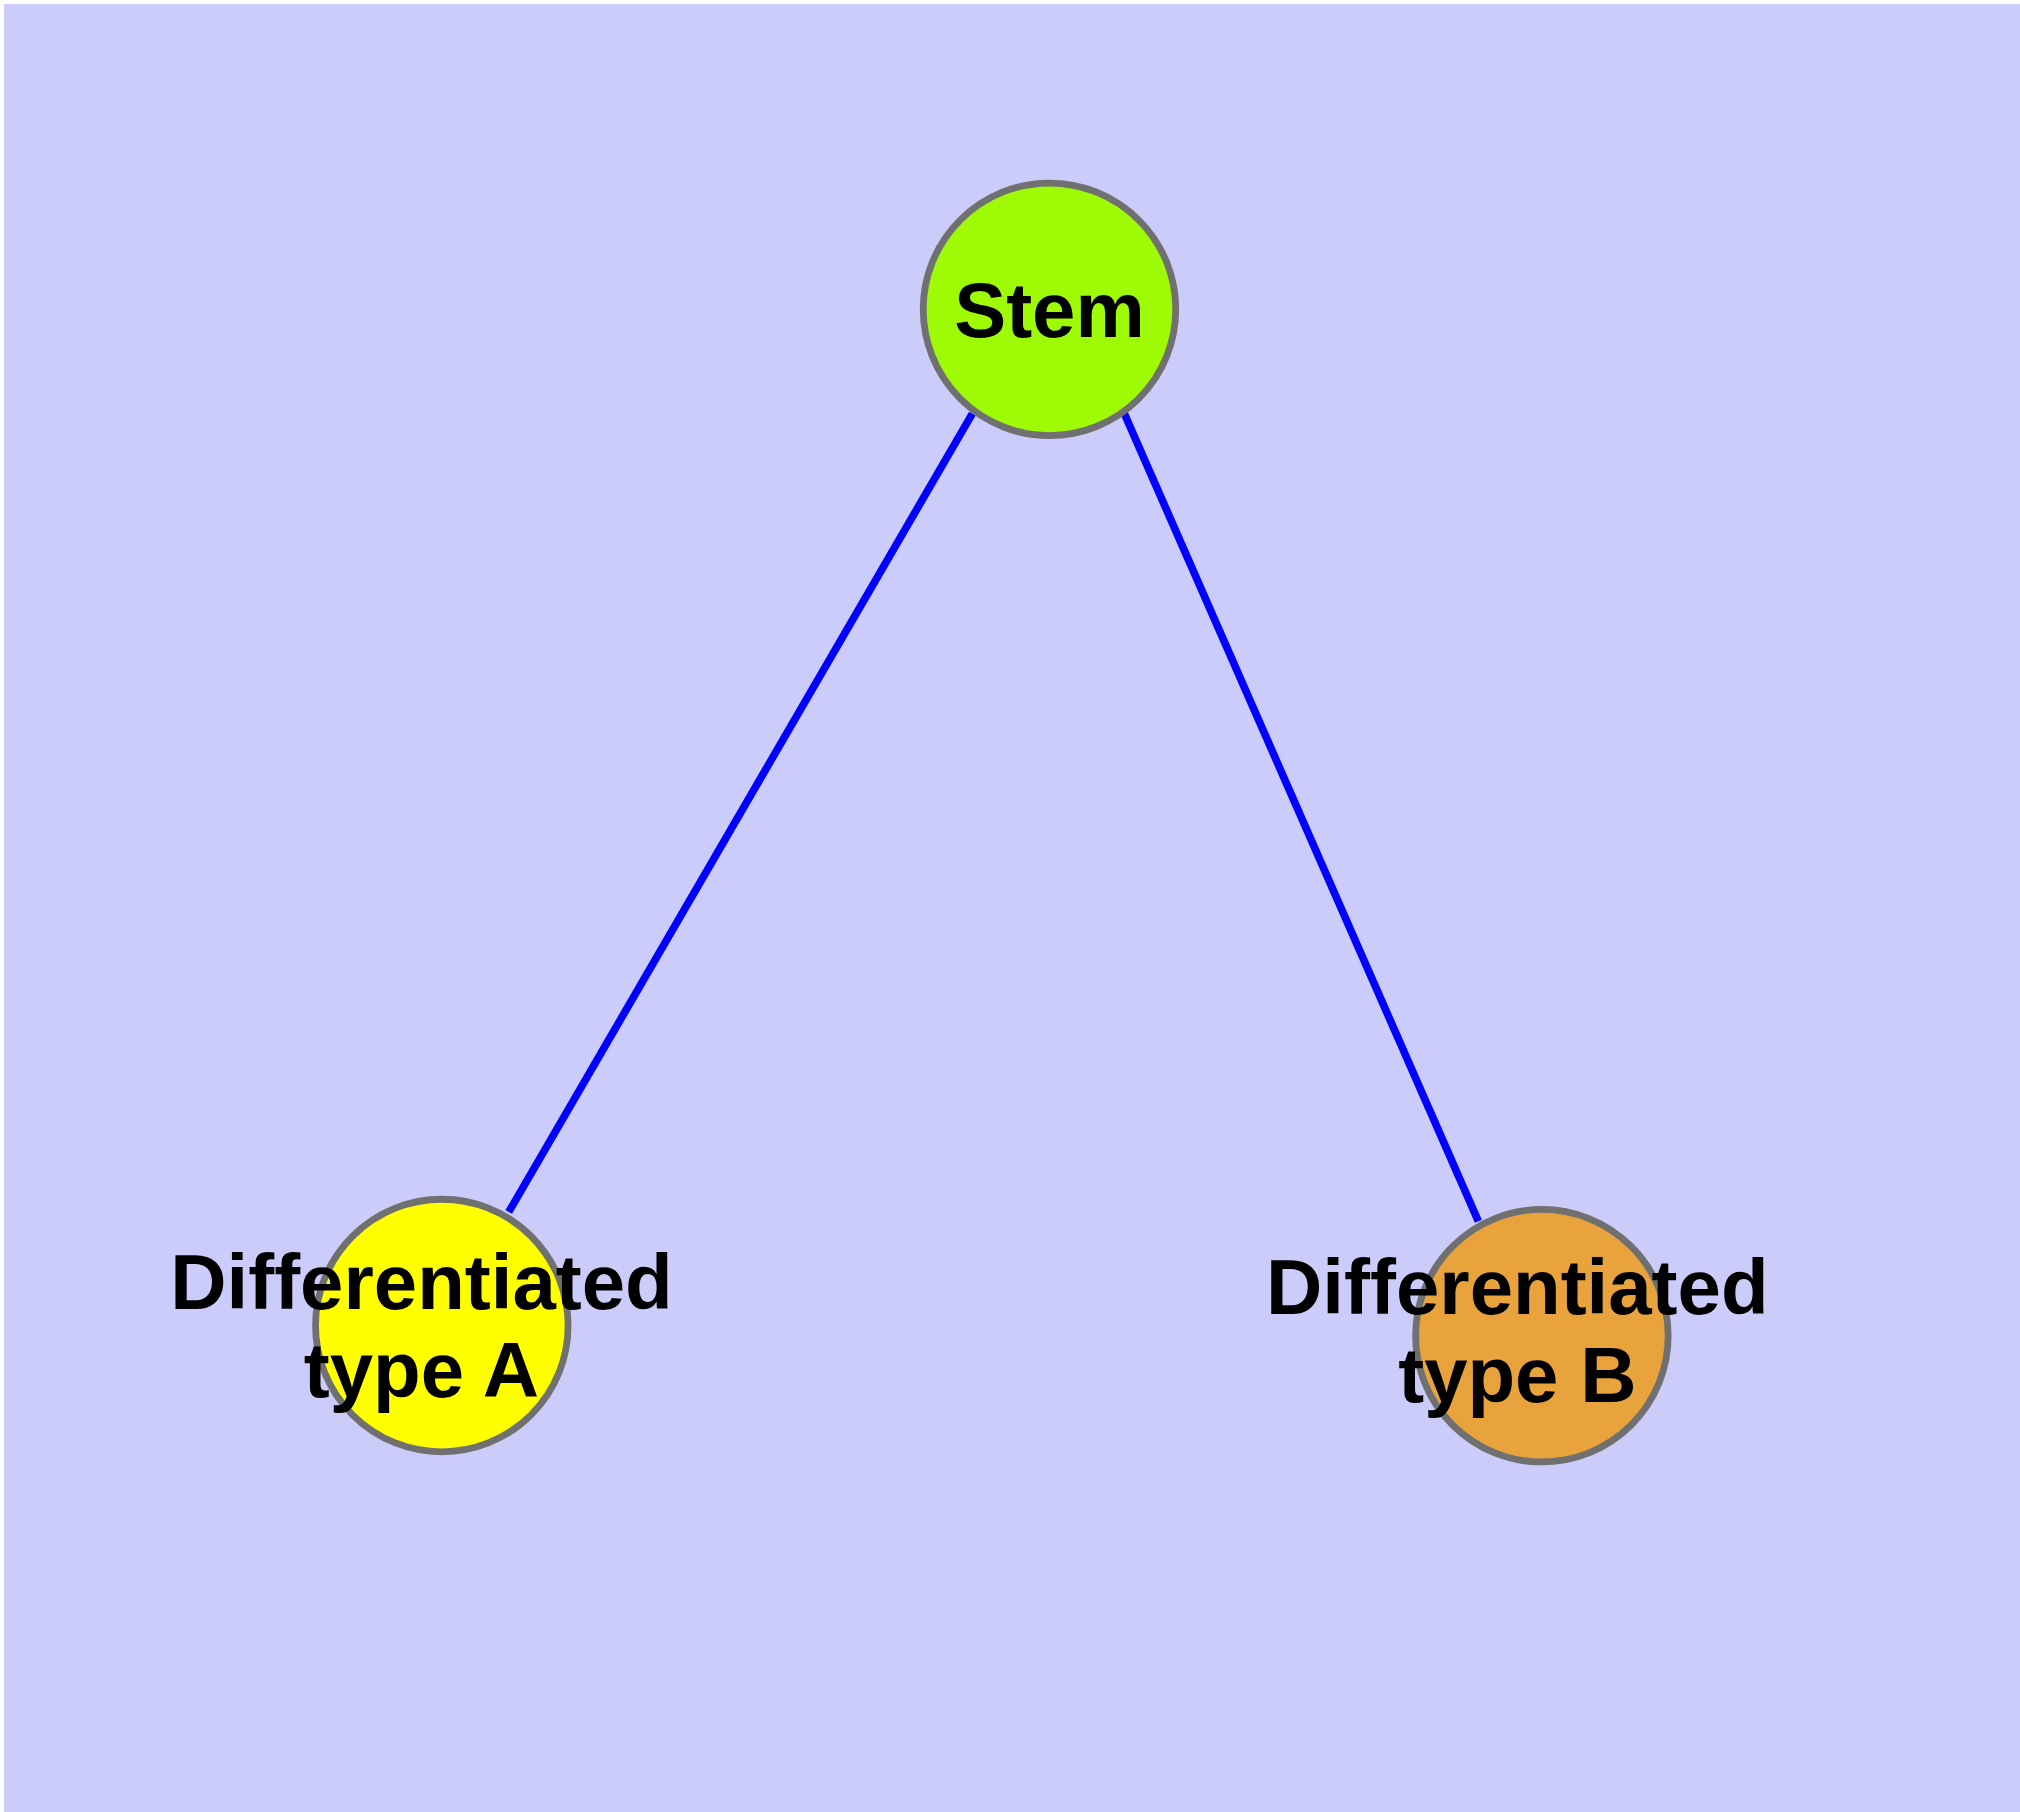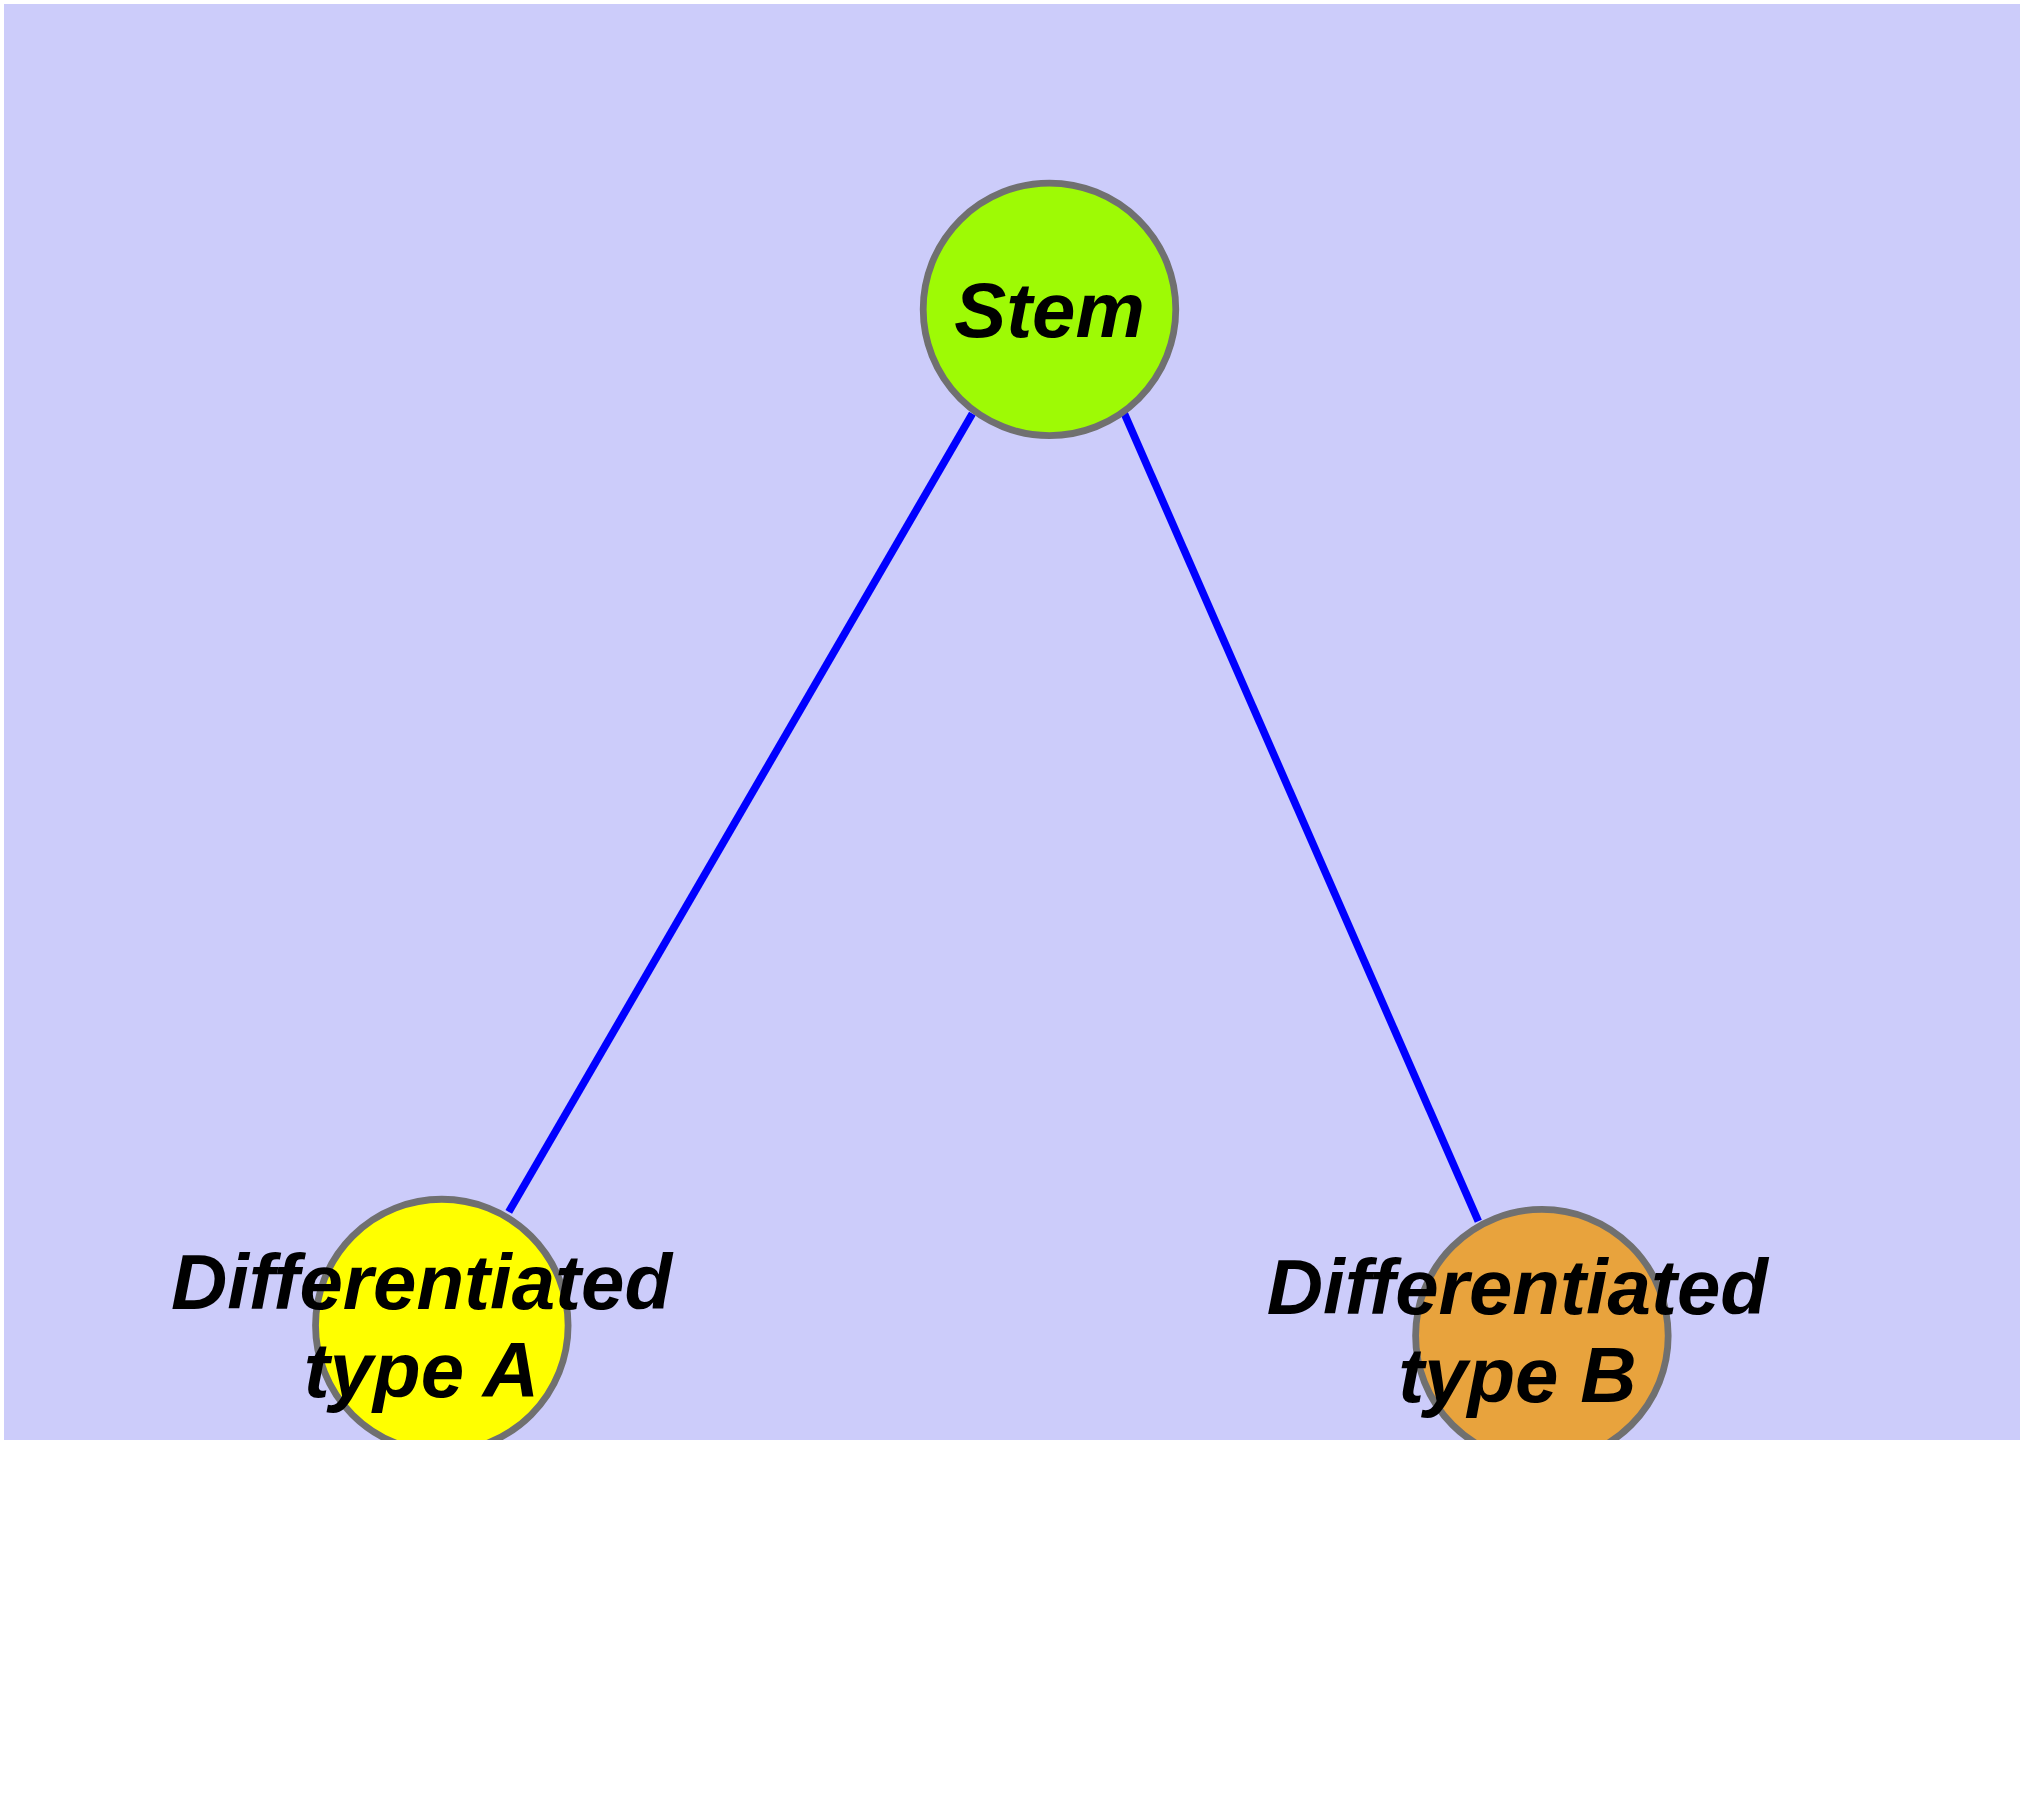--- a/index.html
+++ b/index.html
@@ -3,25 +3,24 @@
 <meta charset="utf-8">
 <style>
   html, body {
     margin: 0;
     padding: 0;
     background: #ffffff;
   }
   #stage {
     position: relative;
     width: 2021px;
-    height: 1440px;
+    height: 1812px;
     background: #ffffff;
     overflow: hidden;
     font-family: "Liberation Sans", sans-serif;
-    font-style: italic;
   }
   #canvas {
     position: absolute;
     left: 4.2px;
     top: 4.2px;
     width: 2016px;
     height: 1808px;
     background: #ccccfa;
   }
   #graph-svg {

